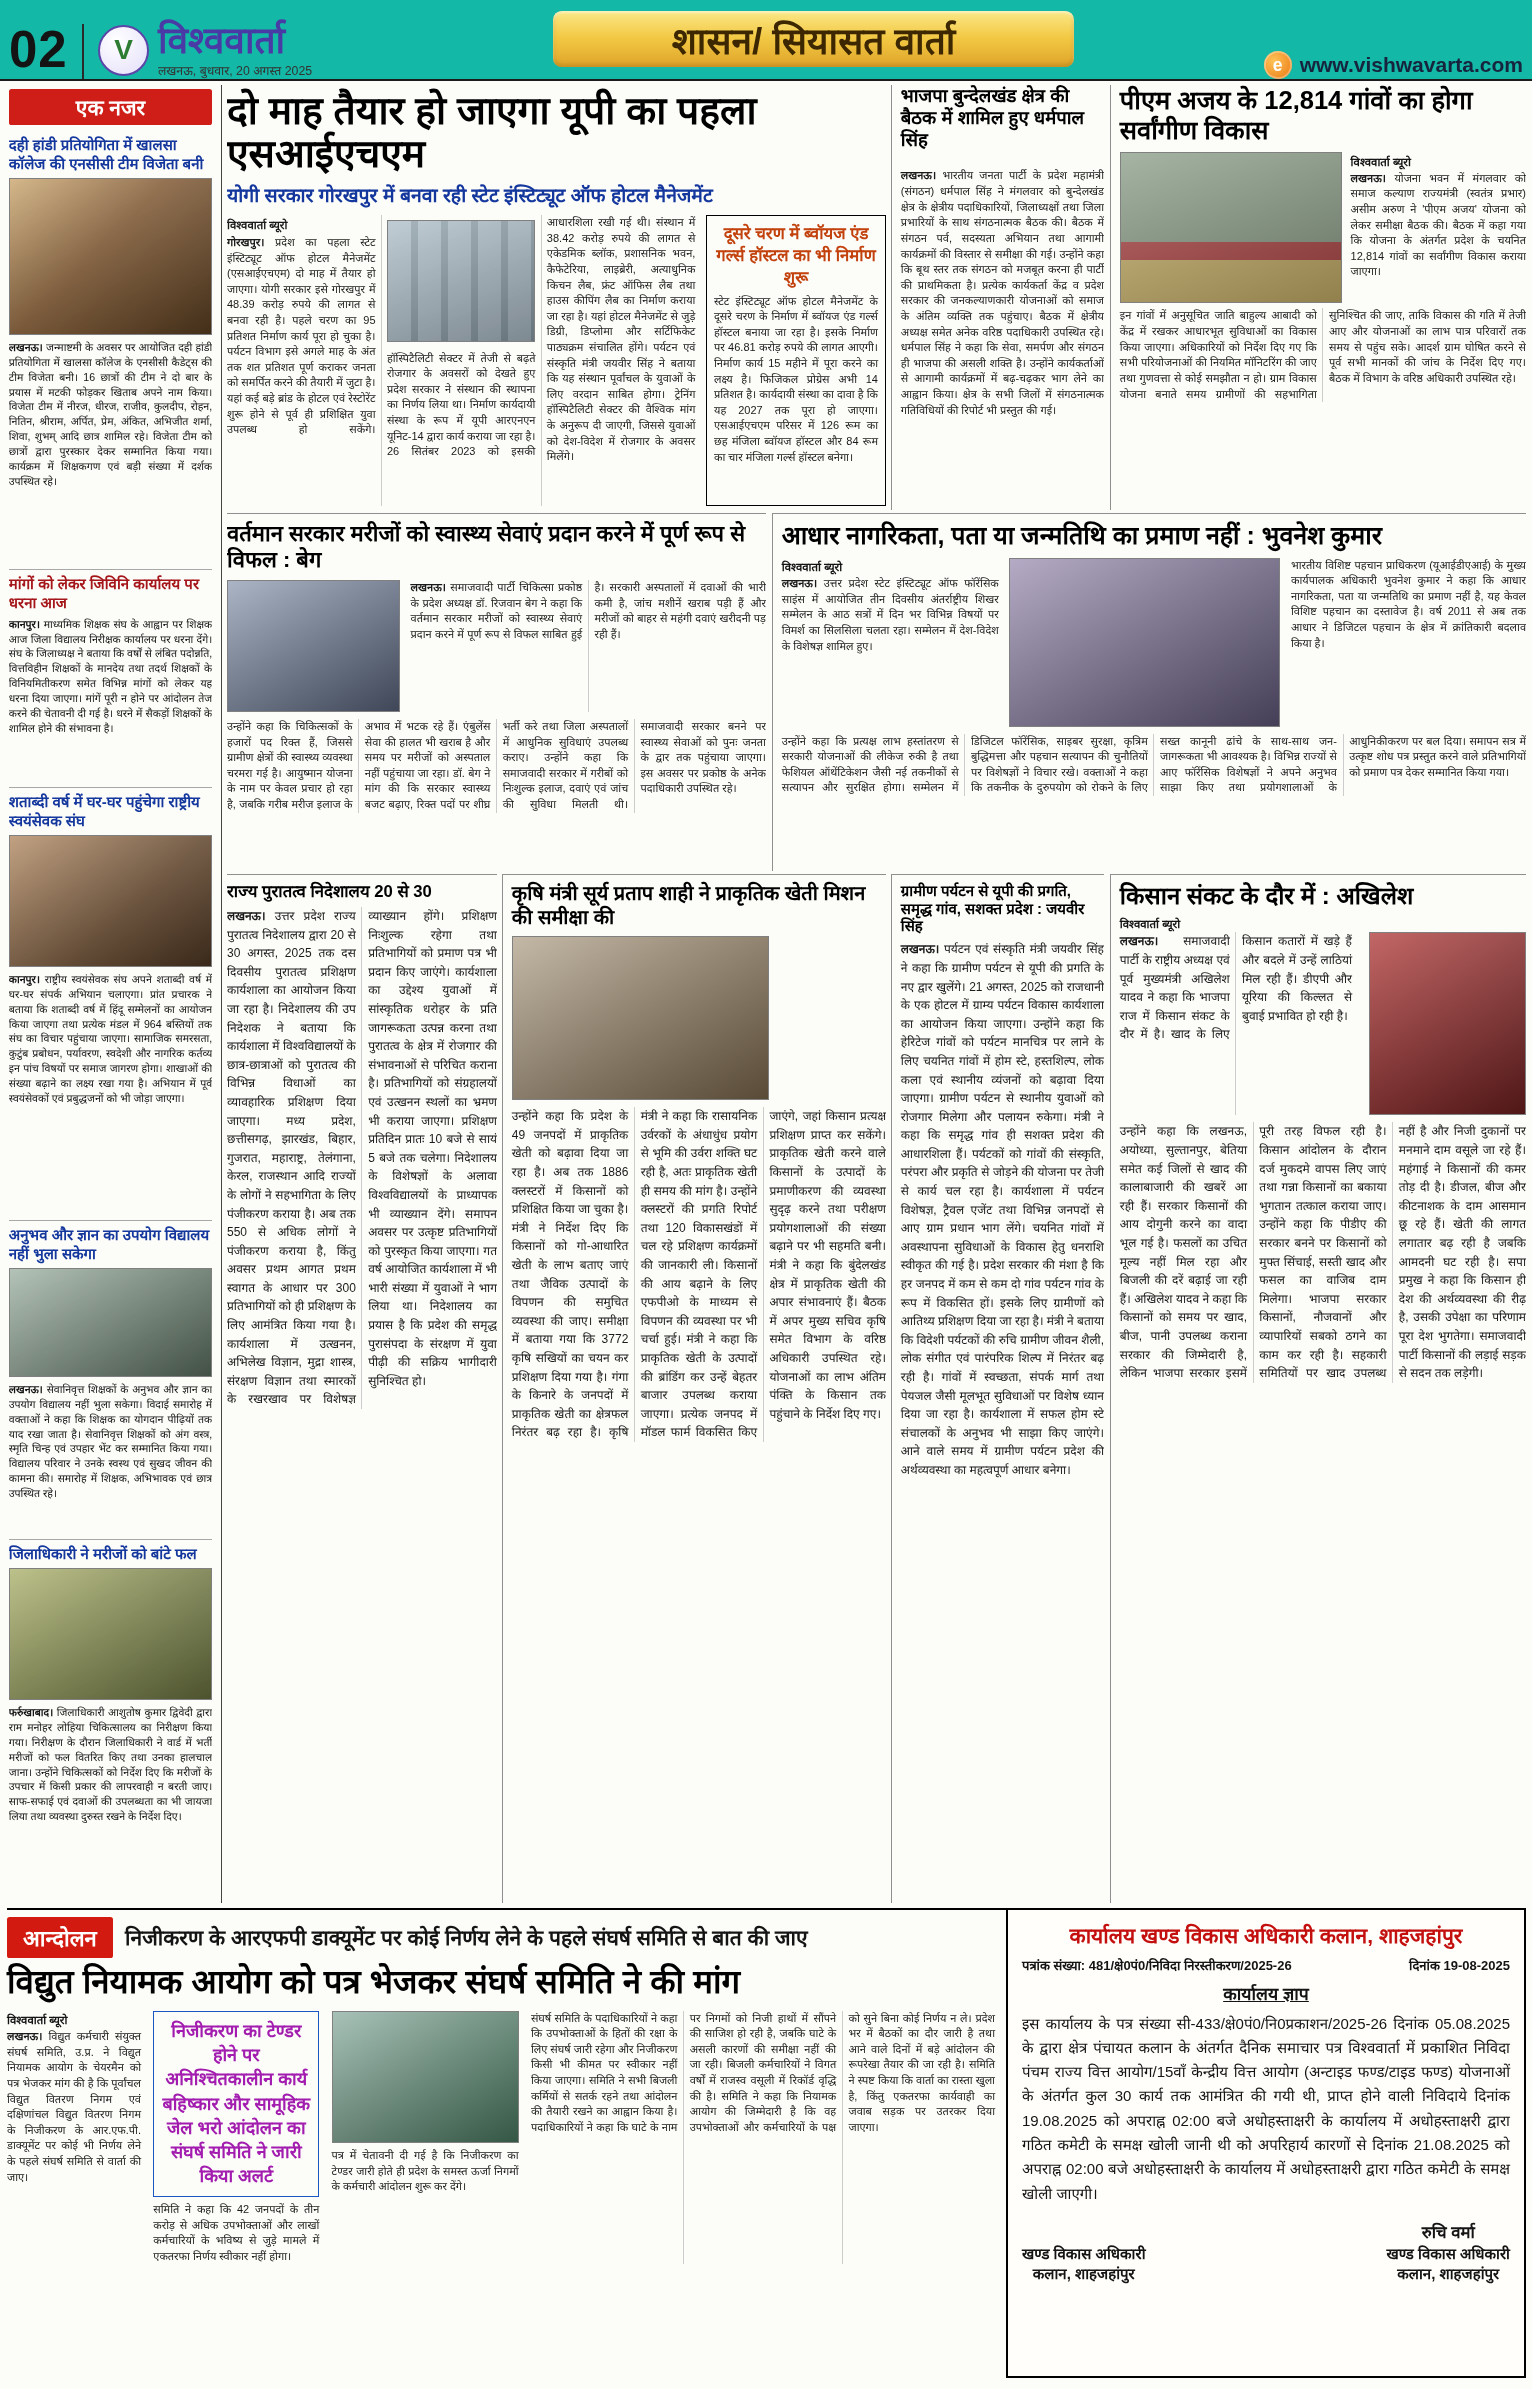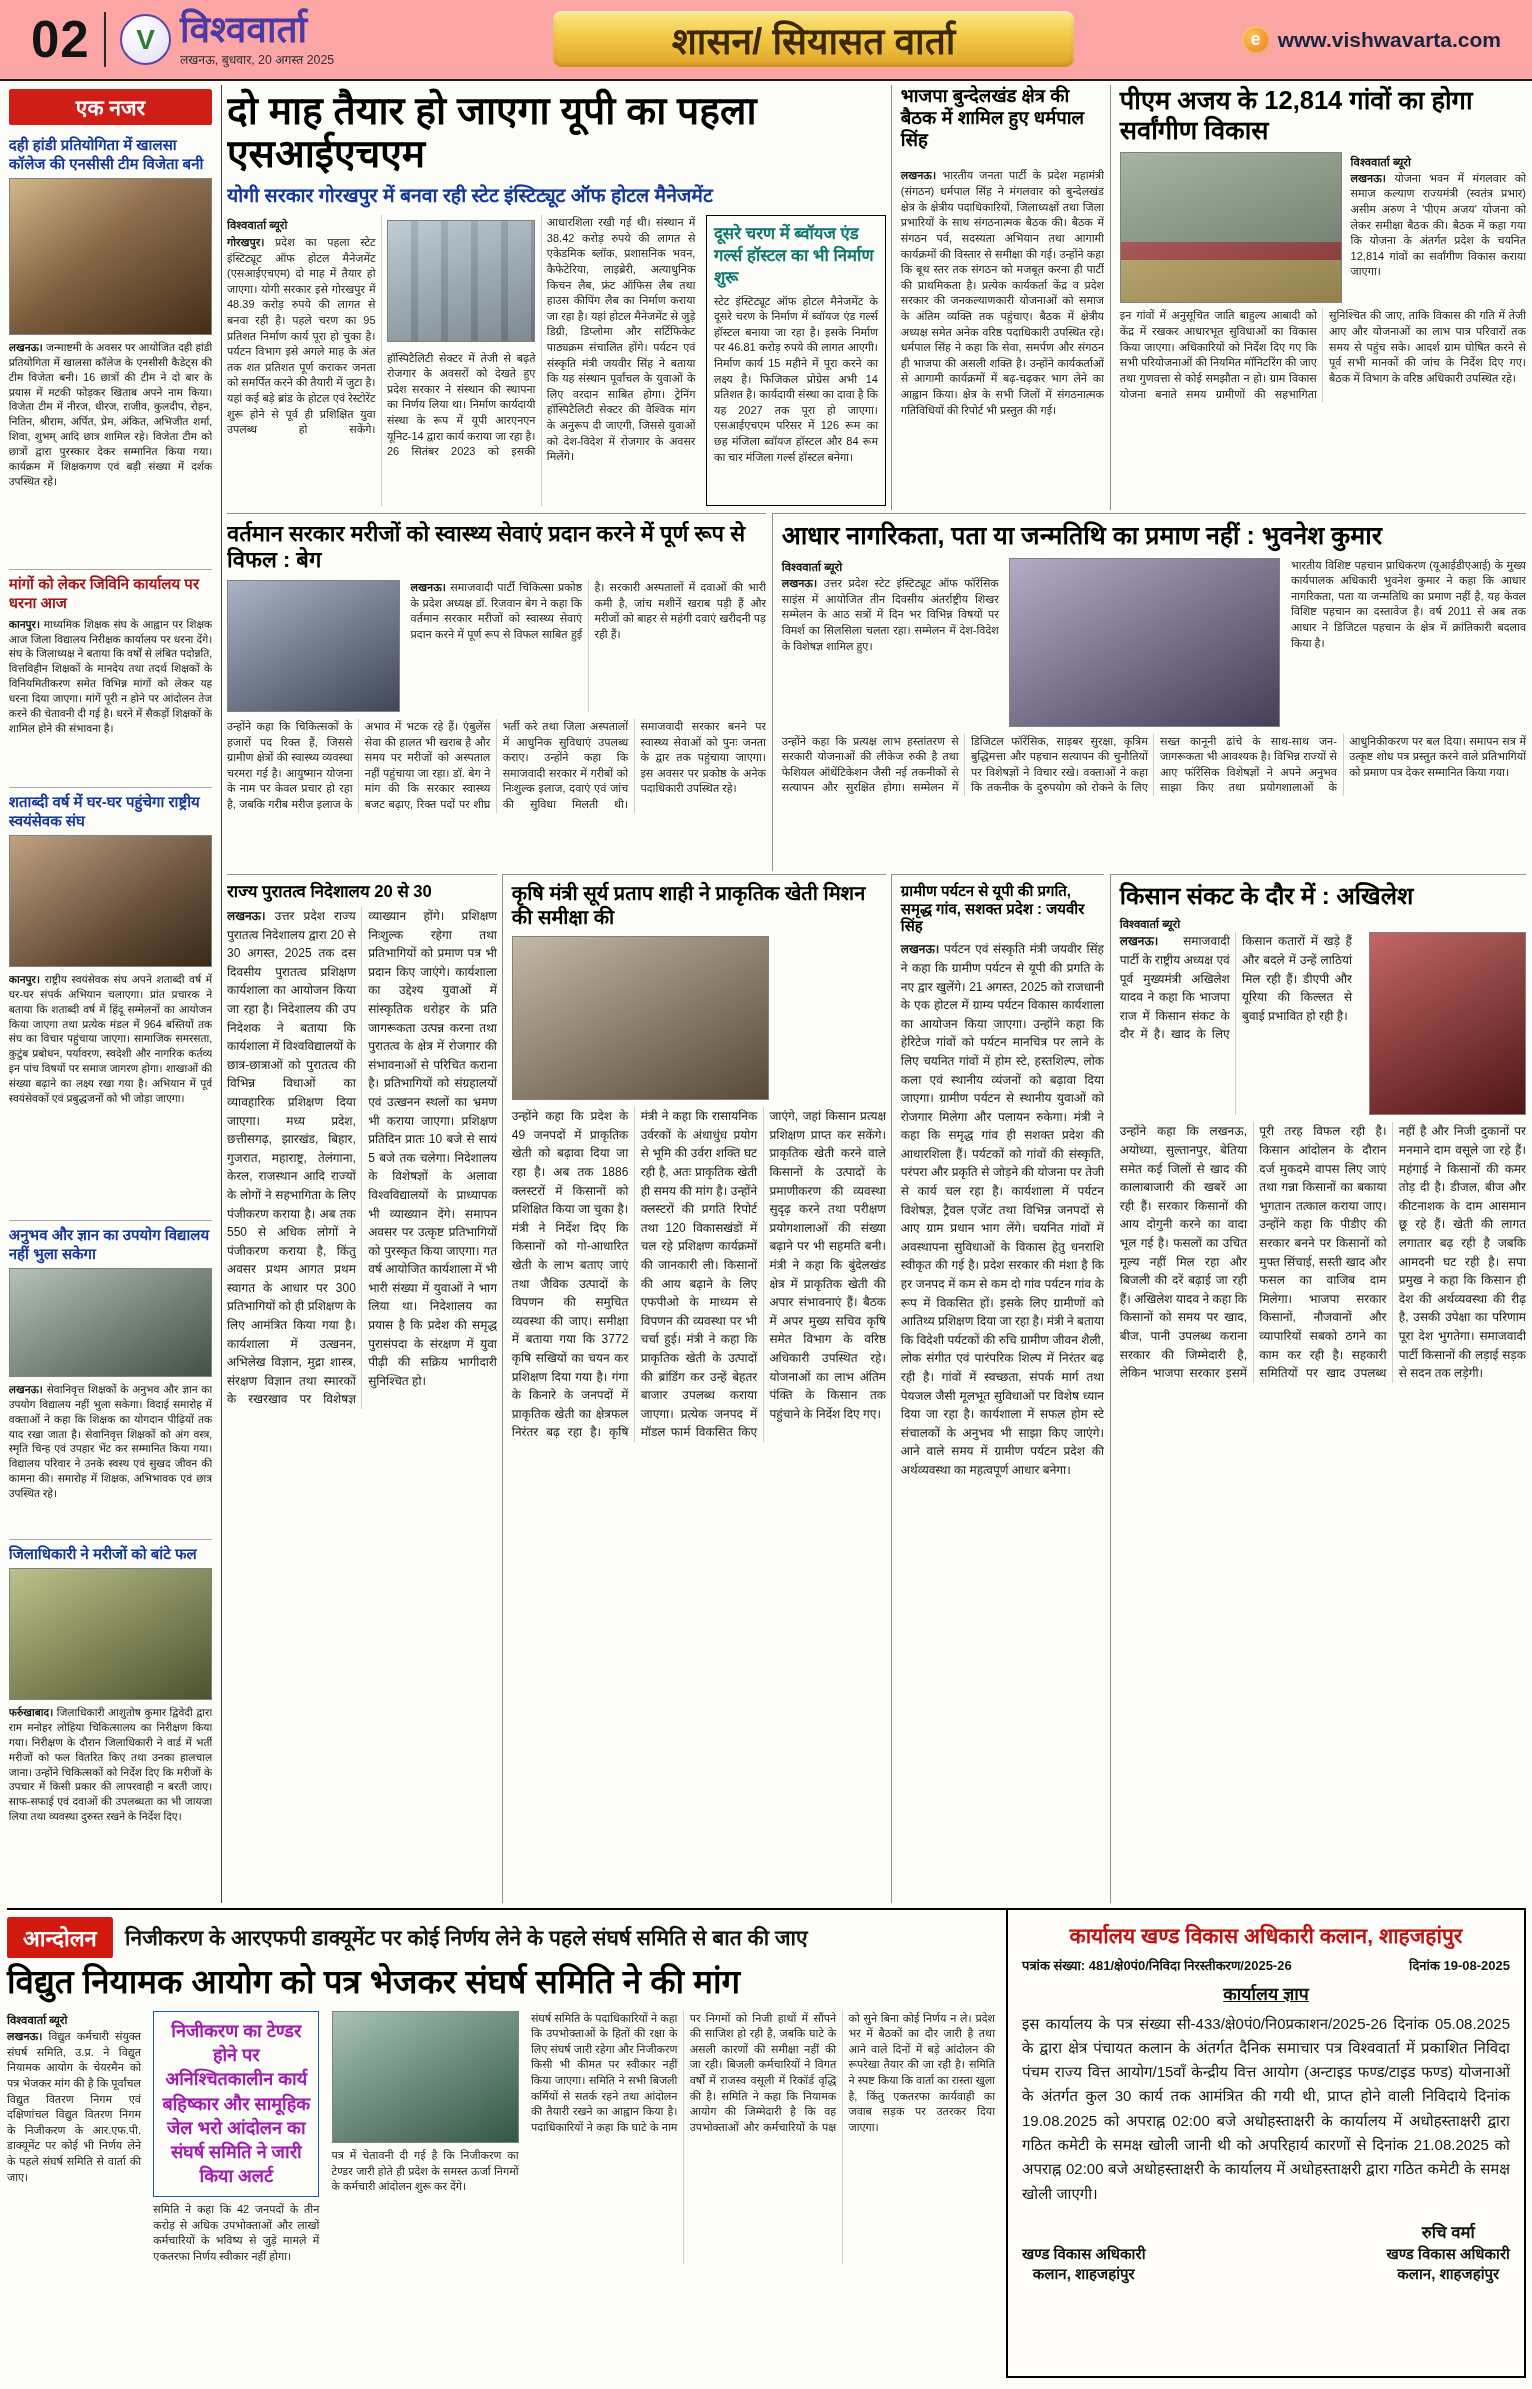--- a/index.html
+++ b/index.html
@@ -1,21 +1,21 @@
 <!DOCTYPE html>
 <html lang="hi" style="font-size:14px"><head>
 <meta charset="utf-8">
 <style>
 *{margin:0;padding:0;box-sizing:border-box}
 html,body{background:#d9d9d9}
 .page{position:relative;width:1532px;height:2389px;background:#fcfcf8;margin:0 auto;
   font-family:"Liberation Sans","DejaVu Sans",sans-serif;color:#141414;overflow:hidden}
 
 .hdr{position:absolute;left:0;top:0;width:1532px;height:81px;border-bottom:2.6px solid #1c1c1c;
-  display:flex;align-items:center;padding:0 31px;background:#fca5a5}
+  display:flex;align-items:flex-end;padding:0 9px;background:#14b8a6}
 .pageno{font-size:51px;font-weight:bold;letter-spacing:0.9px}
 .hdr-bar{width:2.6px;height:55px;background:#2a2a2a;margin:0 14px}
 .logo-wrap{display:flex;align-items:center;gap:8.8px}
 .logo-circle{width:51px;height:51px;border-radius:50%;border:2.6px solid #5b45a8;
   background:radial-gradient(circle at 35% 30%,#ffffff,#e4defa);display:flex;align-items:center;justify-content:center;
   color:#2e7d32;font-weight:bold;font-size:28px}
 .masthead{color:#4a3aa5;font-size:37px;font-weight:bold;line-height:1}
 .edition{font-size:12.3px;color:#333;margin-top:3.5px}
 .section-banner{position:absolute;left:553px;top:11.4px;width:521px;height:56px;border-radius:8.8px;
   background:linear-gradient(180deg,#fbe887 0%,#f2c843 48%,#dfa42a 100%);
@@ -60,21 +60,21 @@
 .rule-l{border-left:0.9px solid #8f8f8f;padding-left:8.8px}
 .rule-t{border-top:0.9px solid #8f8f8f;padding-top:7px}
 
 .b-sihm{left:227px;top:85px;width:659px;height:425px}
 .hl-sihm{font-size:39px;line-height:1.12;margin:3.5px 0 5.3px}
 .sub-sihm{font-size:19.4px;font-weight:bold;color:#14379e;margin-bottom:7px}
 .sihm-flex{display:flex;gap:10.6px;height:291px}
 .sihm-cols{flex:1;column-count:3;column-gap:11.4px;column-rule:0.9px solid #ccc}
 .inline-ph{display:inline-block;width:100%;height:122px;margin:4.4px 0}
 .sihm-box{width:180px;border:1.8px solid #000;padding:7px;flex:none}
-.sihm-box h4{color:#0f766e;font-size:16.7px;line-height:1.3;text-align:left;margin-bottom:5.3px}
+.sihm-box h4{color:#c2410c;font-size:16.7px;line-height:1.3;text-align:center;margin-bottom:5.3px}
 
 .b-bjp{left:891px;top:85px;width:213px;height:425px}
 .hl-bjp{font-size:18.5px;margin-bottom:18px}
 
 .b-pm{left:1110px;top:85px;width:416px;height:425px}
 .hl-pm{font-size:25.5px;margin-bottom:7px}
 .pm-row{display:flex;gap:8.8px;margin-bottom:5.3px}
 .pm-ph{width:222px;height:151px;flex:none}
 
 .b-beg{left:227px;top:513px;width:539px;height:358px}

